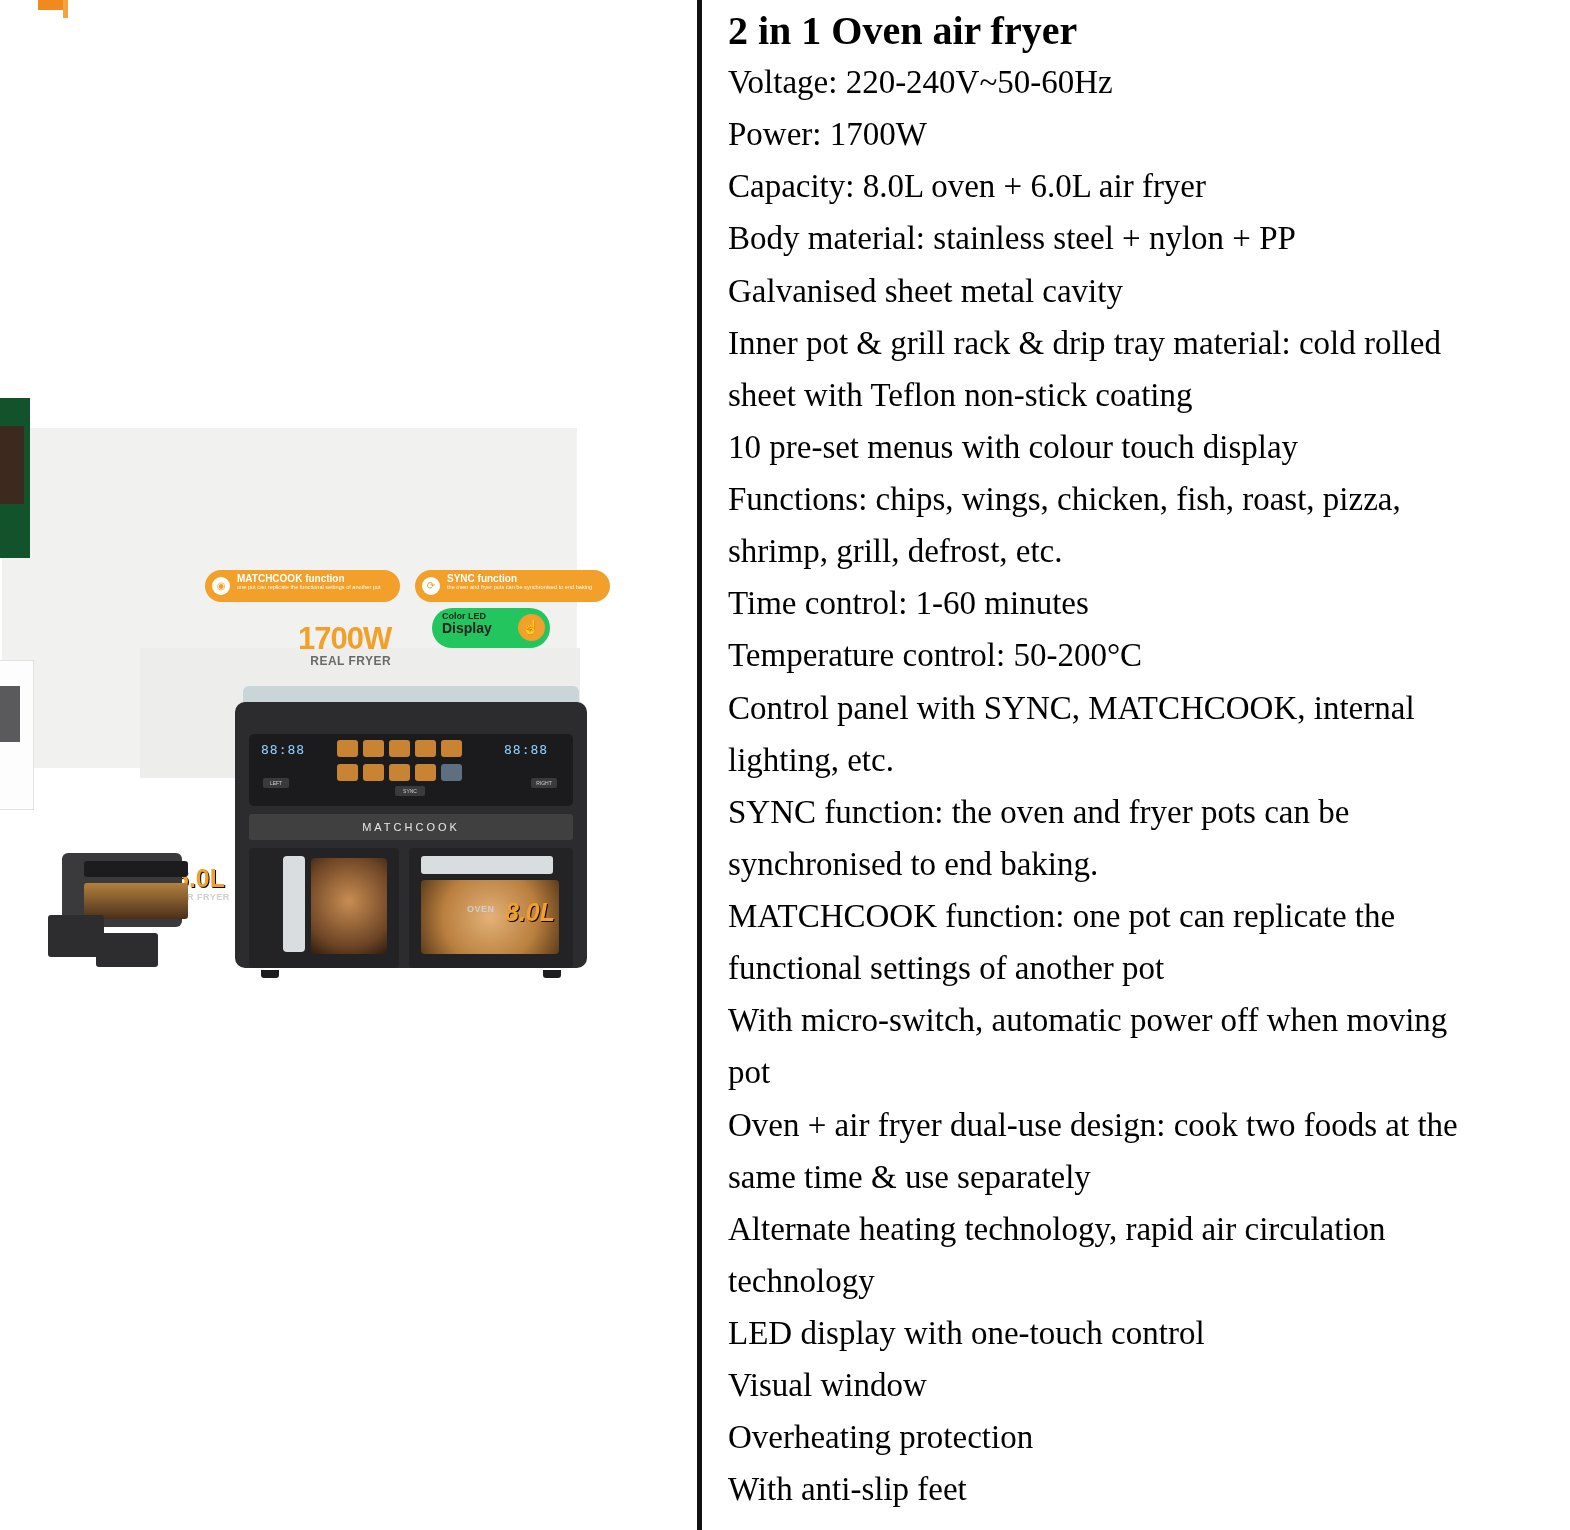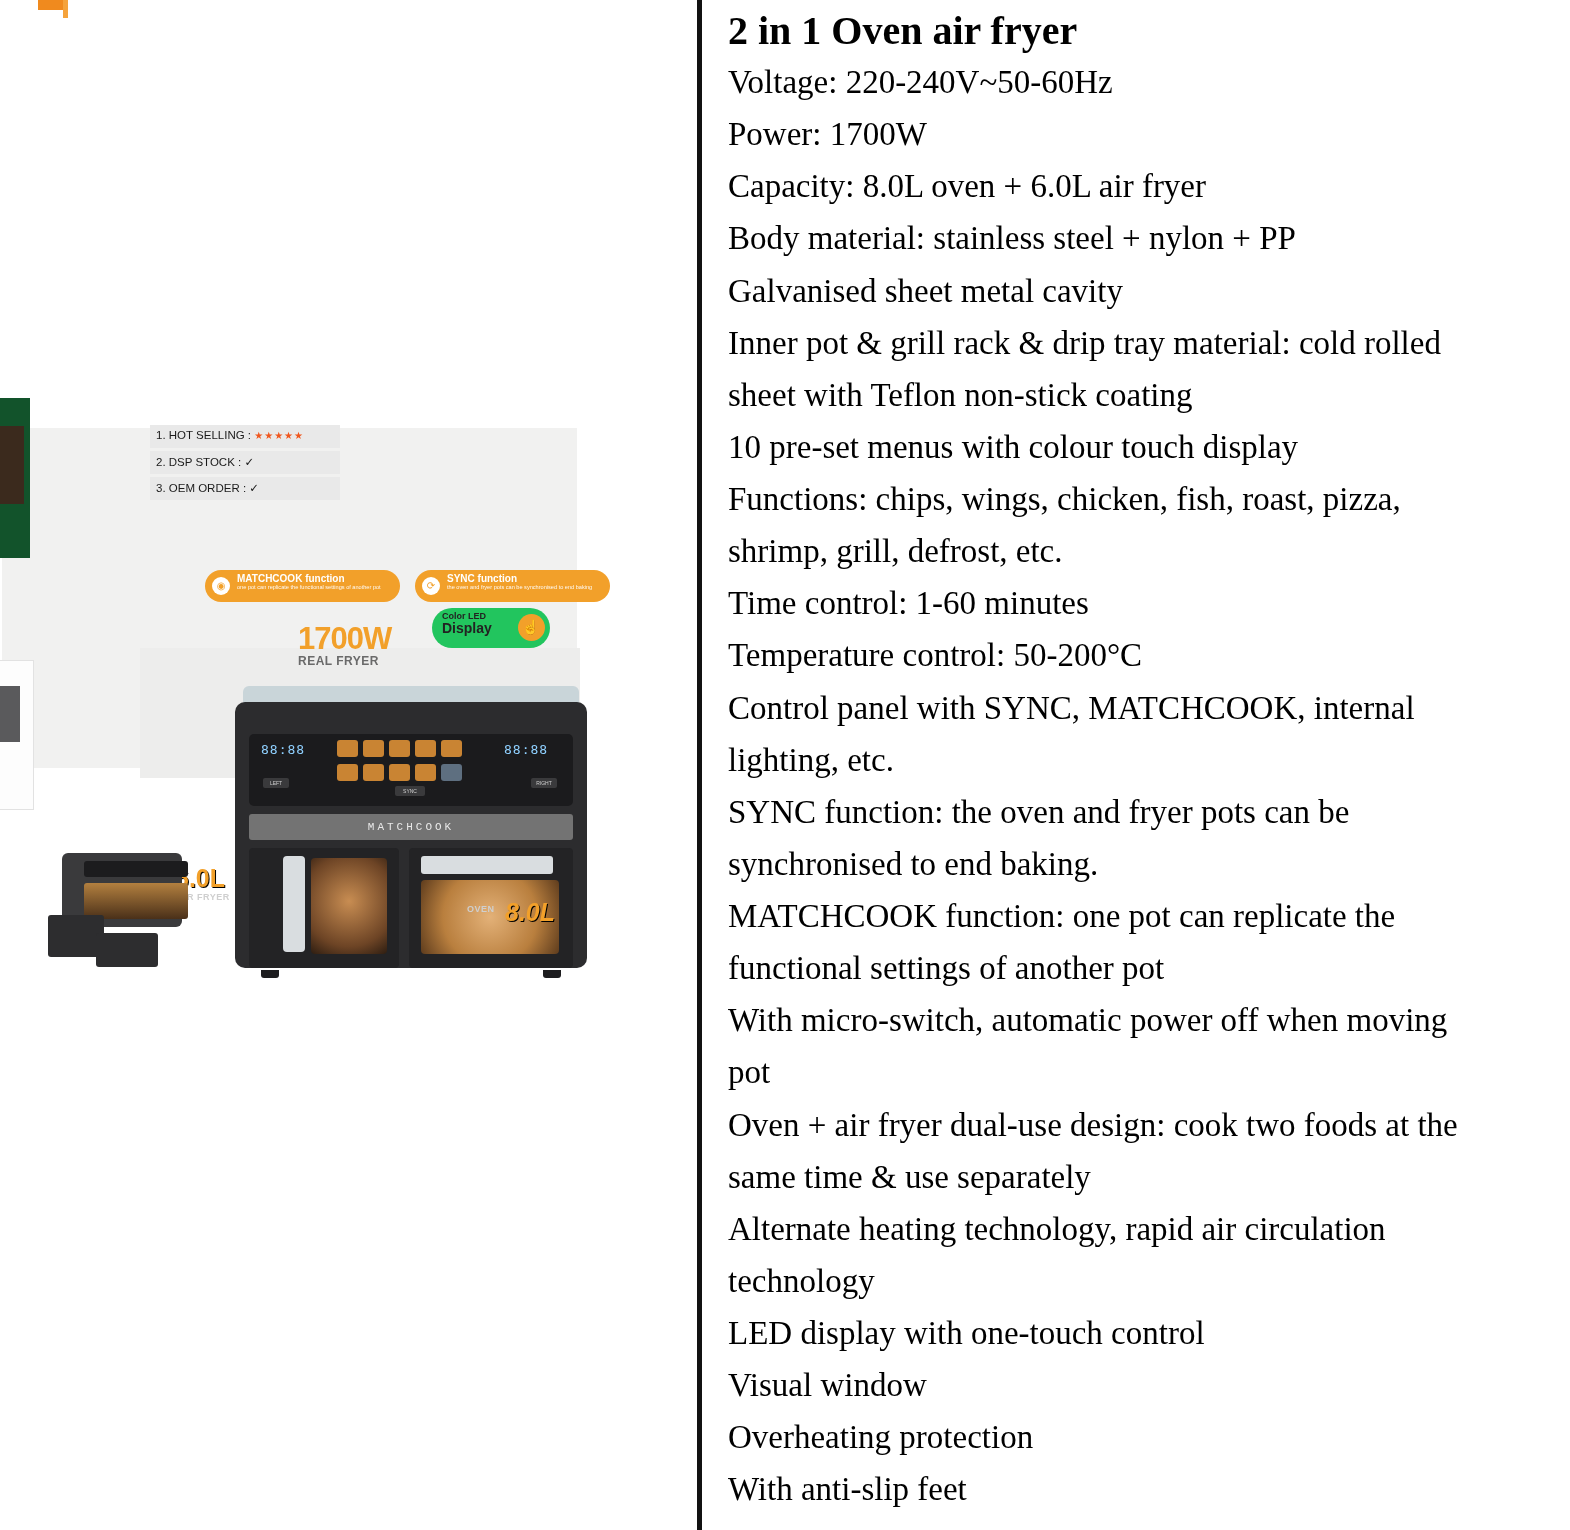--- a/index.html
+++ b/index.html
@@ -141,21 +141,21 @@
     color: #f2a02a;
     font-size: 10px;
     text-align: center;
     line-height: 18px;
   }
 
   
   .watt {
     position: absolute;
     left: 358px; top: 225px;
-    text-align: left;
+    text-align: right;
     font-family: "Liberation Sans", sans-serif;
   }
   .watt .big {
     display: block;
     font-size: 31px;
     font-weight: bold;
     color: #f2a02a;
     letter-spacing: -1px;
     line-height: 1;
   }
@@ -238,24 +238,24 @@
     color: #cfcfcf;
     font-family: "Liberation Sans", sans-serif;
     font-size: 5px;
     text-align: center;
     line-height: 10px;
   }
   .matchcook-strip {
     position: absolute;
     left: 14px; top: 112px;
     width: 324px; height: 26px;
-    background: #737373;
+    background: #404040;
     border-radius: 3px;
     color: #e8e8e8;
-    font-family: Liberation Mono, monospace;
+    font-family: Liberation Sans, sans-serif;
     font-size: 11px;
     letter-spacing: 3px;
     text-align: center;
     line-height: 26px;
   }
   .drawer-left {
     position: absolute;
     left: 14px; top: 146px;
     width: 150px; height: 120px;
     background: #232325;
@@ -395,34 +395,20 @@
 
       <div class="thumb-col">
         <div class="thumb-green" style="left:0px; top:0px; width:96px; height:160px;"></div>
         <div class="thumb-img-dark" style="left:4px; top:28px; width:86px; height:78px;"></div>
 
         <div class="thumb-white" style="left:-10px; top:262px; width:110px; height:150px;"></div>
         <div class="thumb-img-dark" style="left:18px; top:288px; width:68px; height:56px; background:#5a5a5c;"></div>
 
       </div>
 
-      <div class="bullets">
-        <div class="bullet-row">
-          <span>1. HOT SELLING :</span>
-          <span class="stars">★★★★★</span>
-        </div>
-        <div class="bullet-row">
-          <span>2. DSP STOCK :</span>
-          <span class="chk">✓</span>
-        </div>
-        <div class="bullet-row">
-          <span>3. OEM ORDER :</span>
-          <span class="chk">✓</span>
-        </div>
-      </div>
 
 
       <div class="pill" style="left:265px; top:172px; width:195px;">
         <span class="pill-ic">◉</span>
         <span class="pill-title">MATCHCOOK function</span>
         <span class="pill-sub">one pot can replicate the functional settings of another pot</span>
       </div>
       <div class="pill" style="left:475px; top:172px; width:195px;">
         <span class="pill-ic">⟳</span>
         <span class="pill-title">SYNC function</span>

